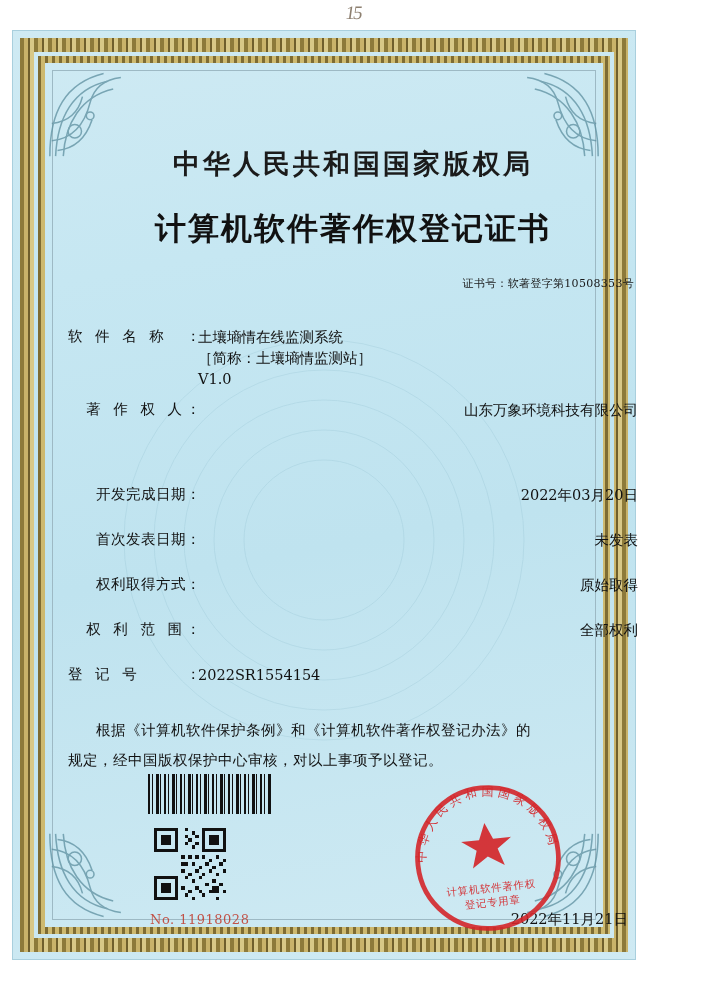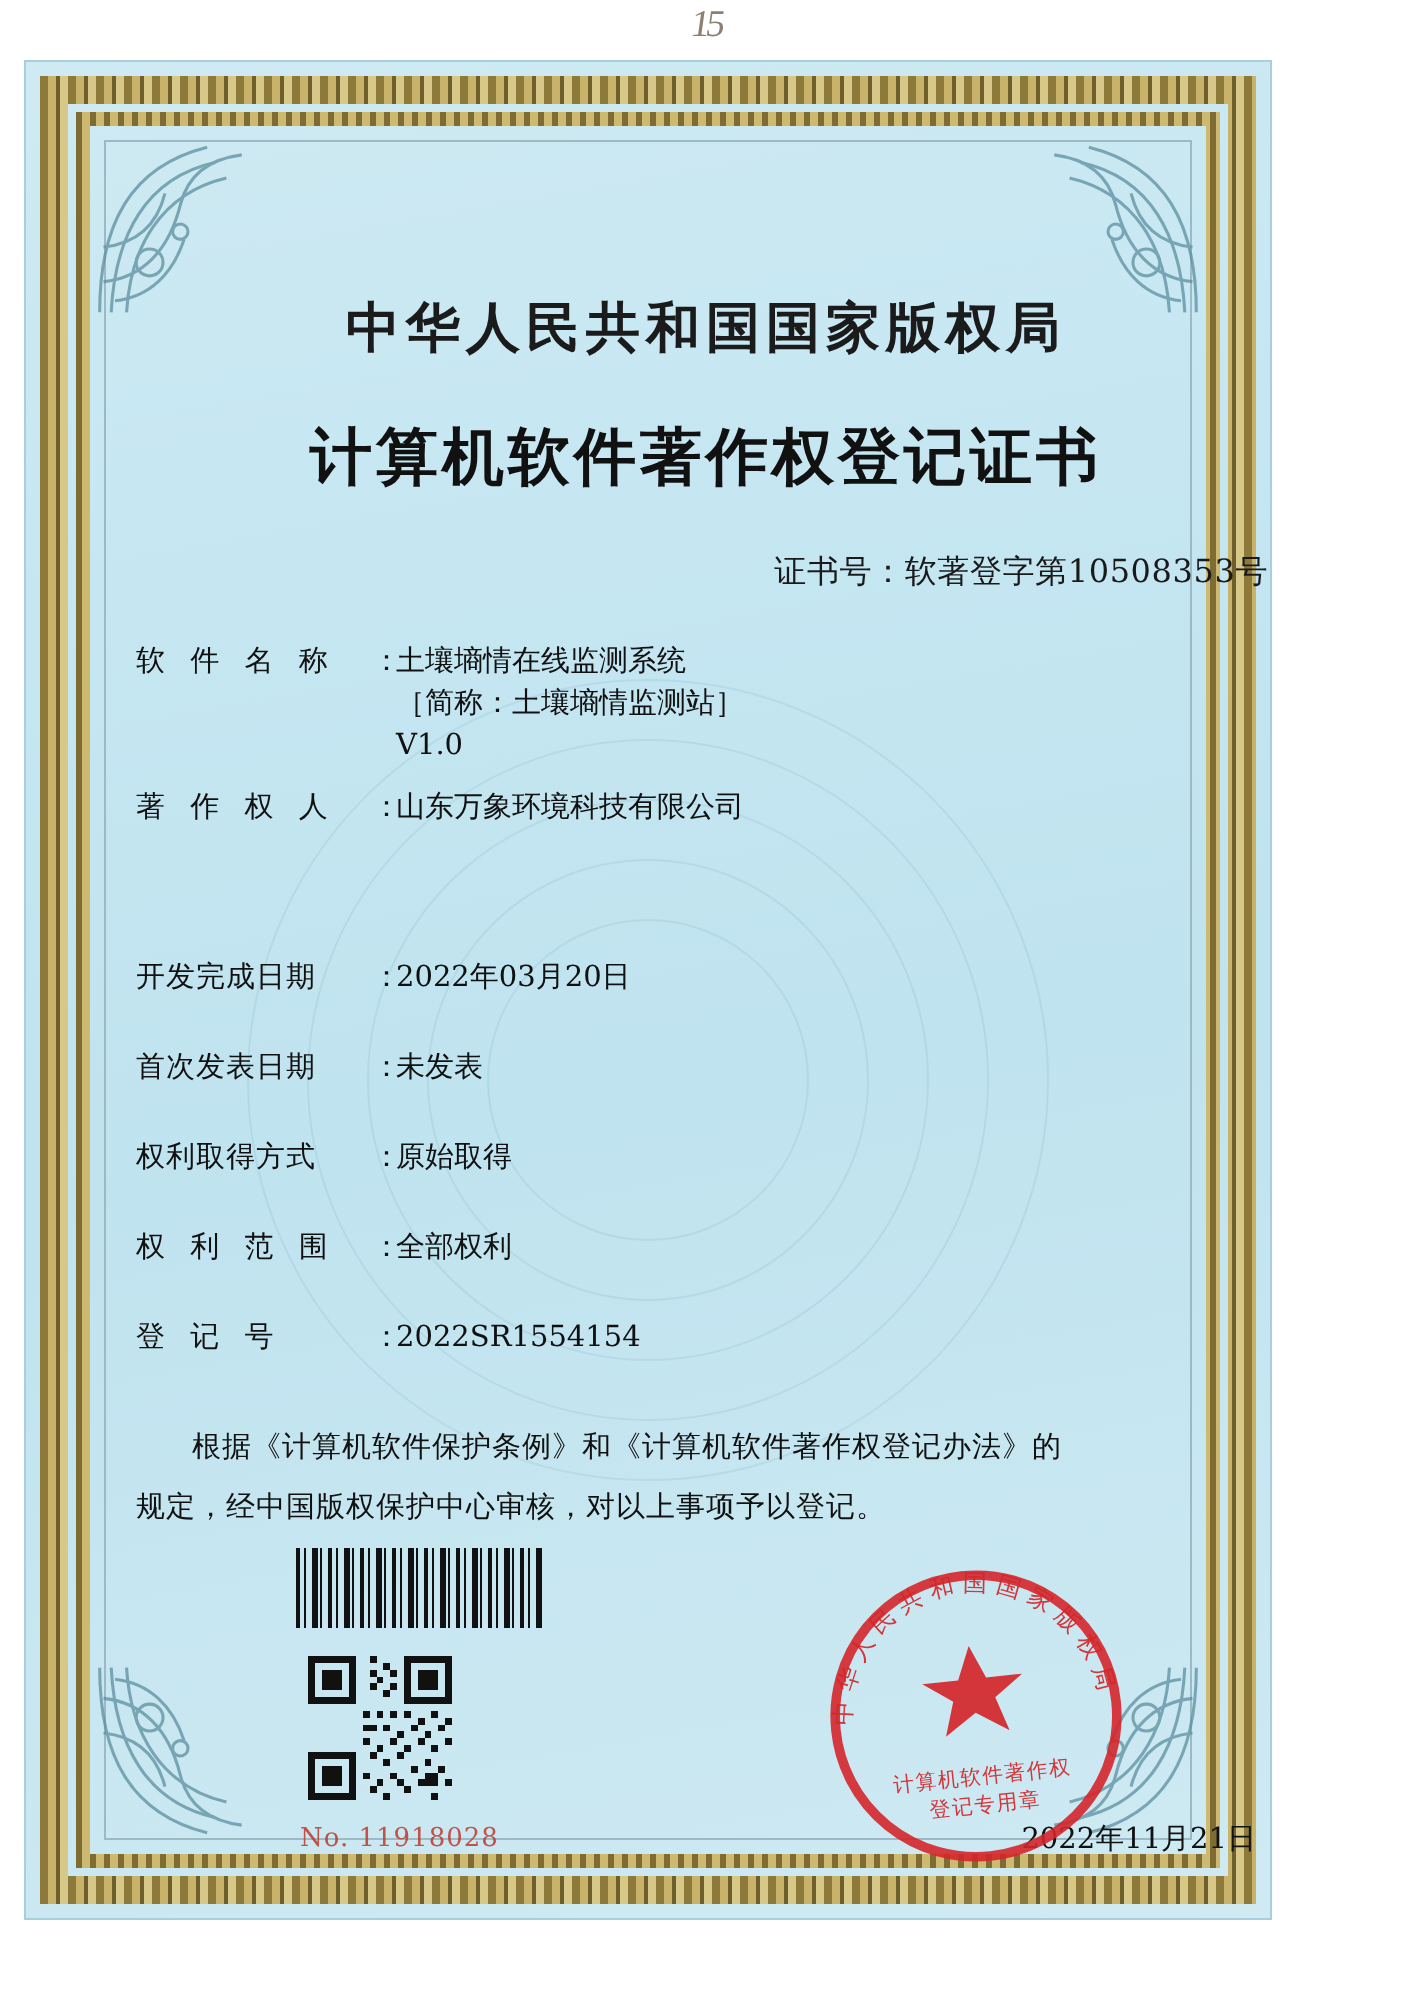--- a/index.html
+++ b/index.html
@@ -120,29 +120,29 @@
     font-family: Liberation Serif, serif;
     font-size: 31px;
     font-weight: bold;
     color: #111111;
     letter-spacing: 2px;
     margin-top: 26px;
   }
 
   .cert-no {
     text-align: right;
-    font-size: 16px;
+    font-size: 11px;
     color: #1a1a1a;
     margin-top: 26px;
     padding-right: 4px;
     font-family: "DejaVu Serif", serif;
     letter-spacing: .3px;
   }
 
-  .field-block { margin-top: 24px; }
+  .field-block { margin-top: 36px; }
 
   .field-row {
     display: flex;
     align-items: flex-start;
     margin-bottom: 10px;
     font-size: 14.5px;
     color: #111;
     font-family: "DejaVu Serif", serif;
   }
   .field-label {
@@ -157,21 +157,21 @@
     flex: 0 0 12px;
   }
   .field-value {
     flex: 1 1 auto;
     line-height: 1.45;
   }
   .field-value .sub { display: block; }
 
   .gap-lg { height: 40px; }
 
-  .row-spaced { margin-bottom: 24px; }
+  .row-spaced { margin-bottom: 24px; text-align: right; }
 
   .paragraph {
     margin-top: 30px;
     font-size: 14.5px;
     line-height: 2.05;
     color: #111;
     font-family: "DejaVu Serif", serif;
     text-indent: 28px;
     letter-spacing: .5px;
   }

